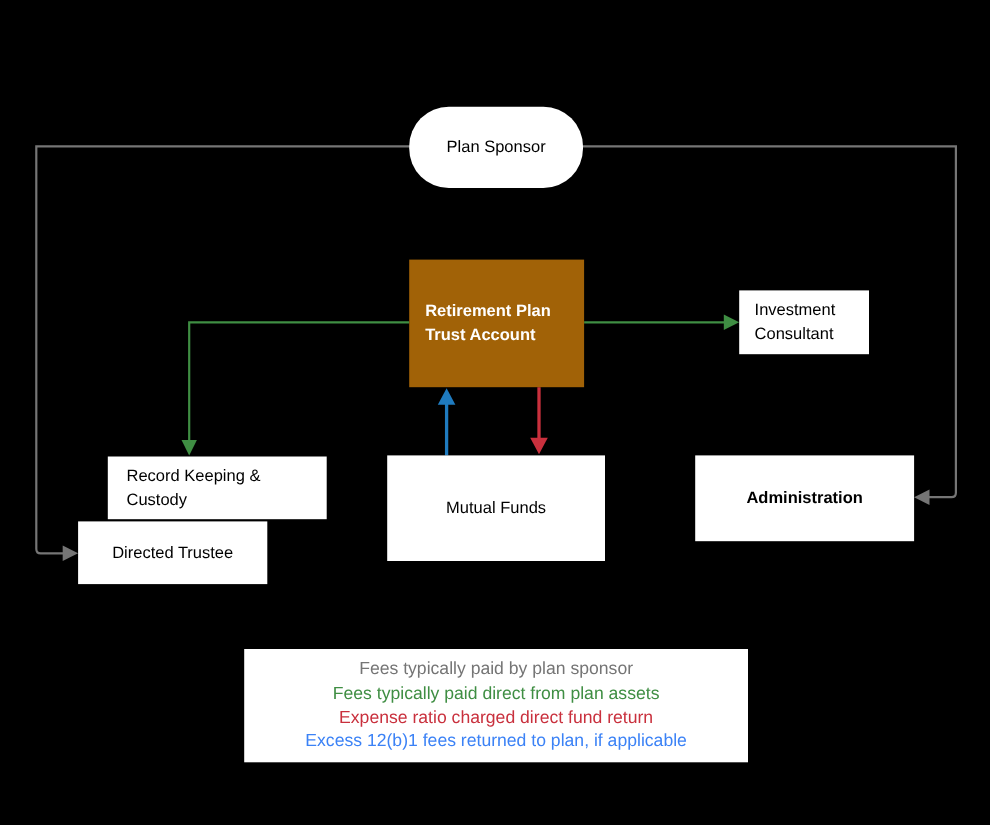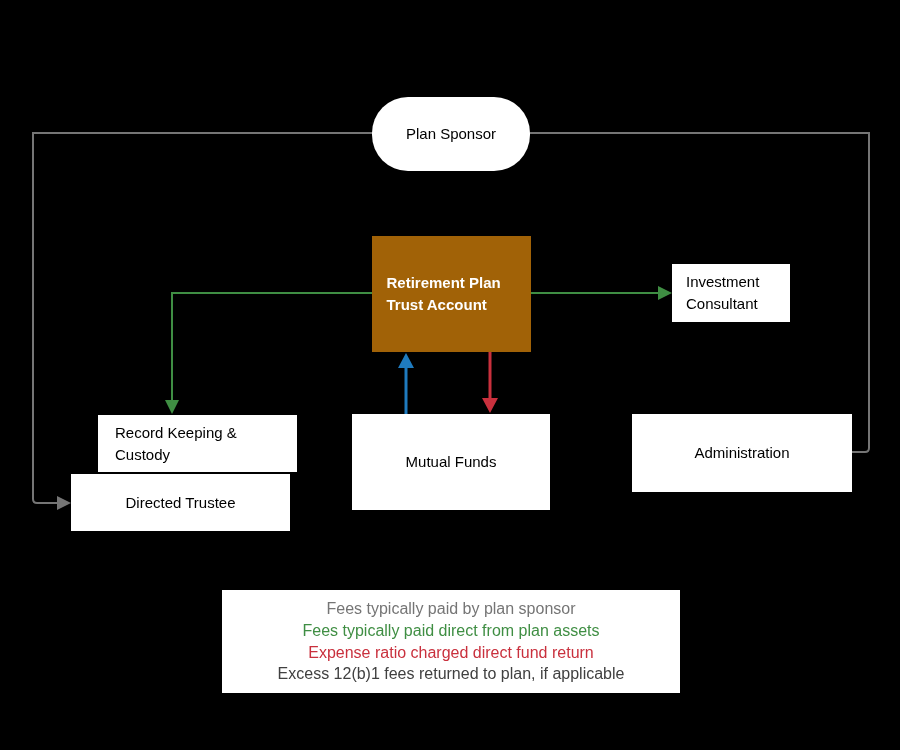--- a/index.html
+++ b/index.html
@@ -54,29 +54,29 @@
     width: 118px; height: 58px;
   }
   .consultant .label { max-width: 90px; }
   .recordkeeping {
     left: 71px; top: 415px;
     width: 199px; height: 57px; margin-left: 27px;
   }
   .recordkeeping .label { max-width: 165px; }
   .trustee {
     left: 71px; top: 474px;
-    width: 219px; height: 57px;
+    width: 172px; height: 57px;
   }
   .mutualfunds {
     left: 352px; top: 414px;
     width: 198px; height: 96px;
   }
   .administration {
     left: 632px; top: 414px;
-    width: 220px; height: 78px;
+    width: 199px; height: 78px; font-weight: bold;
   }
   .legend {
     position: absolute;
     left: 222px; top: 590px;
     width: 458px; height: 103px;
     background: #ffffff;
     display: flex;
     flex-direction: column;
     align-items: center;
     justify-content: center;
@@ -136,16 +136,16 @@
   </div>
 
   <div class="node administration">
     <span class="label">Administration</span>
   </div>
 
   <div class="legend">
     <div style="color: rgb(117, 117, 117);">Fees typically paid by plan sponsor</div>
     <div style="color: rgb(63, 142, 67); text-align: right;">Fees typically paid direct from plan assets</div>
     <div style="color: rgb(201, 48, 61);">Expense ratio charged direct fund return</div>
-    <div style="color: #404040;">Excess 12(b)1 fees returned to plan, if applicable</div>
+    <div style="color: #3b82f6;">Excess 12(b)1 fees returned to plan, if applicable</div>
   </div>
 
 </div>
 
 </body></html>

